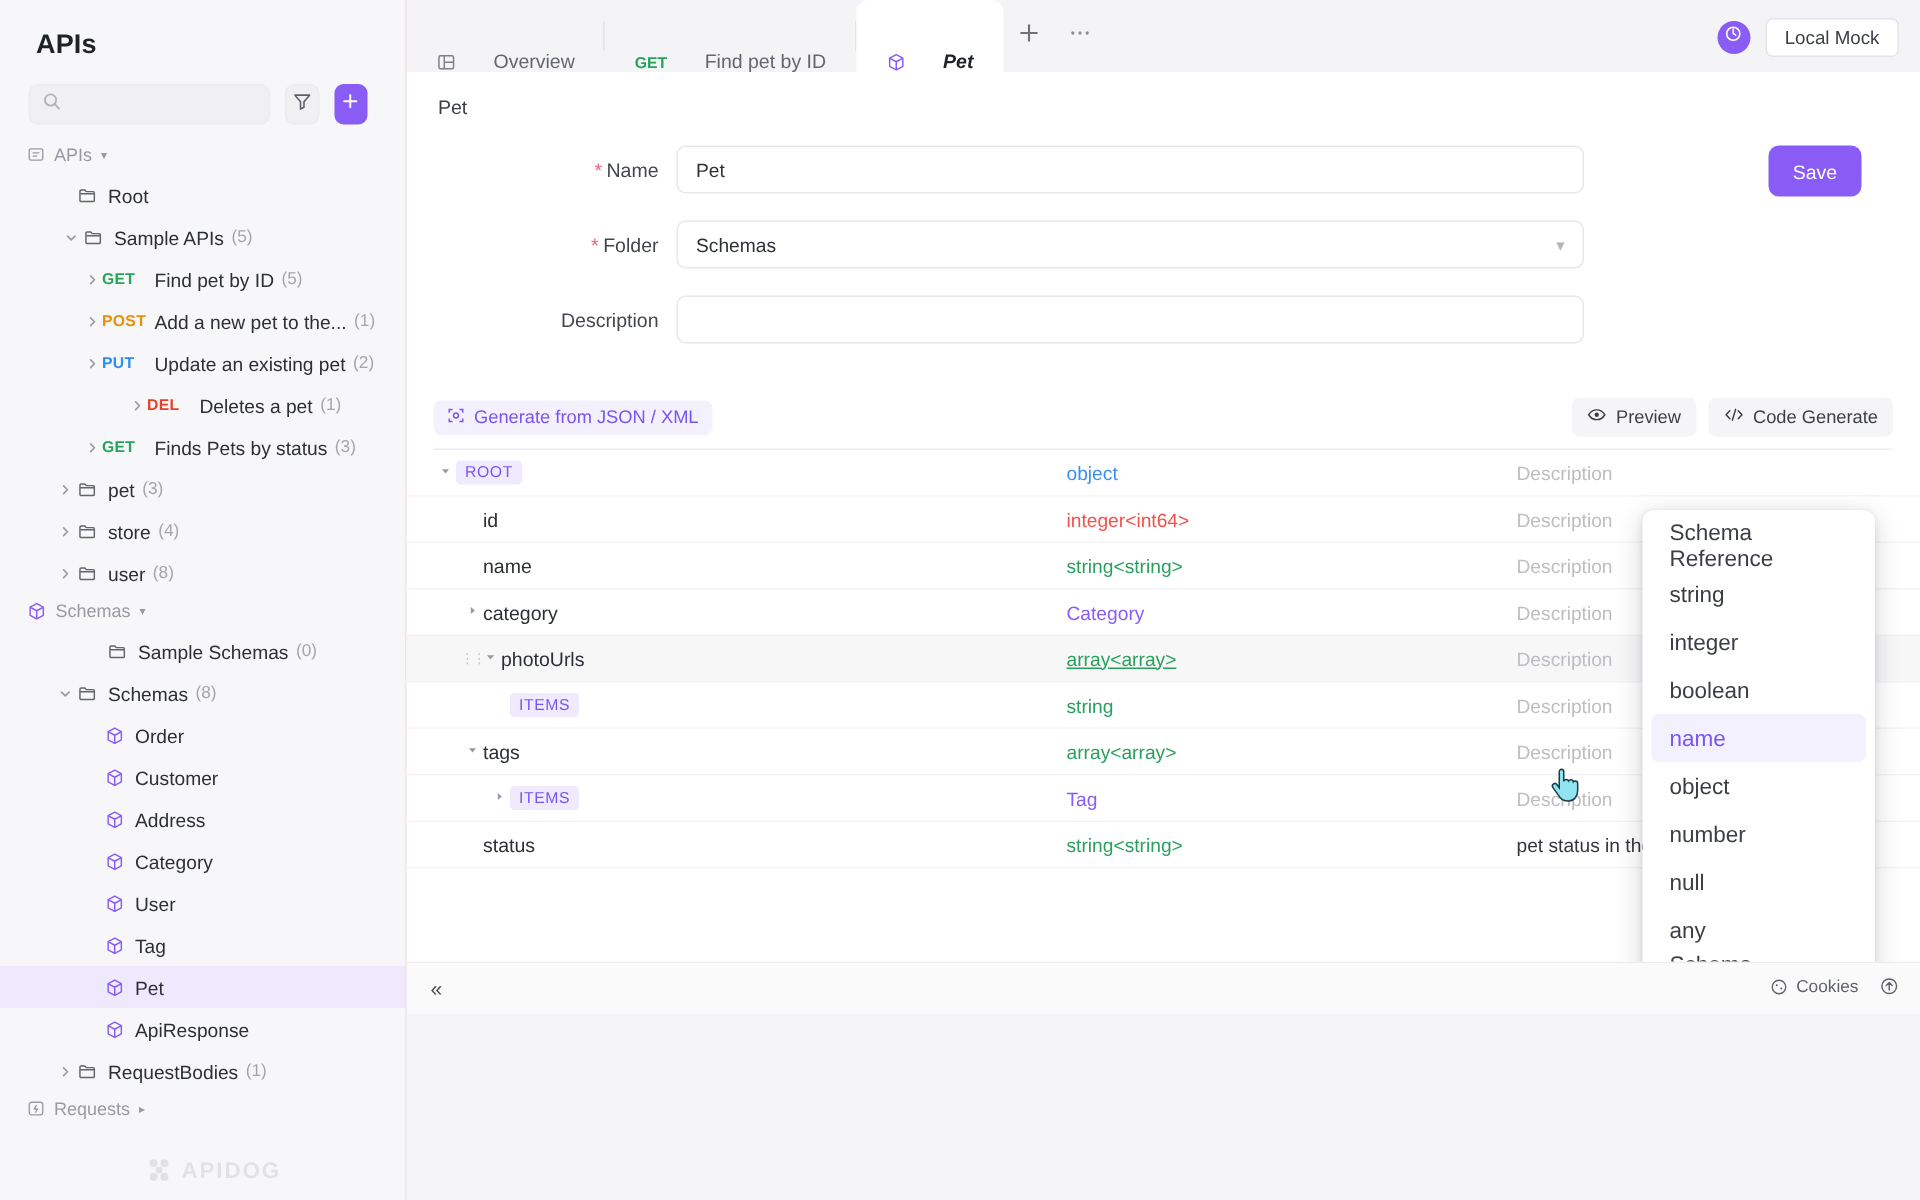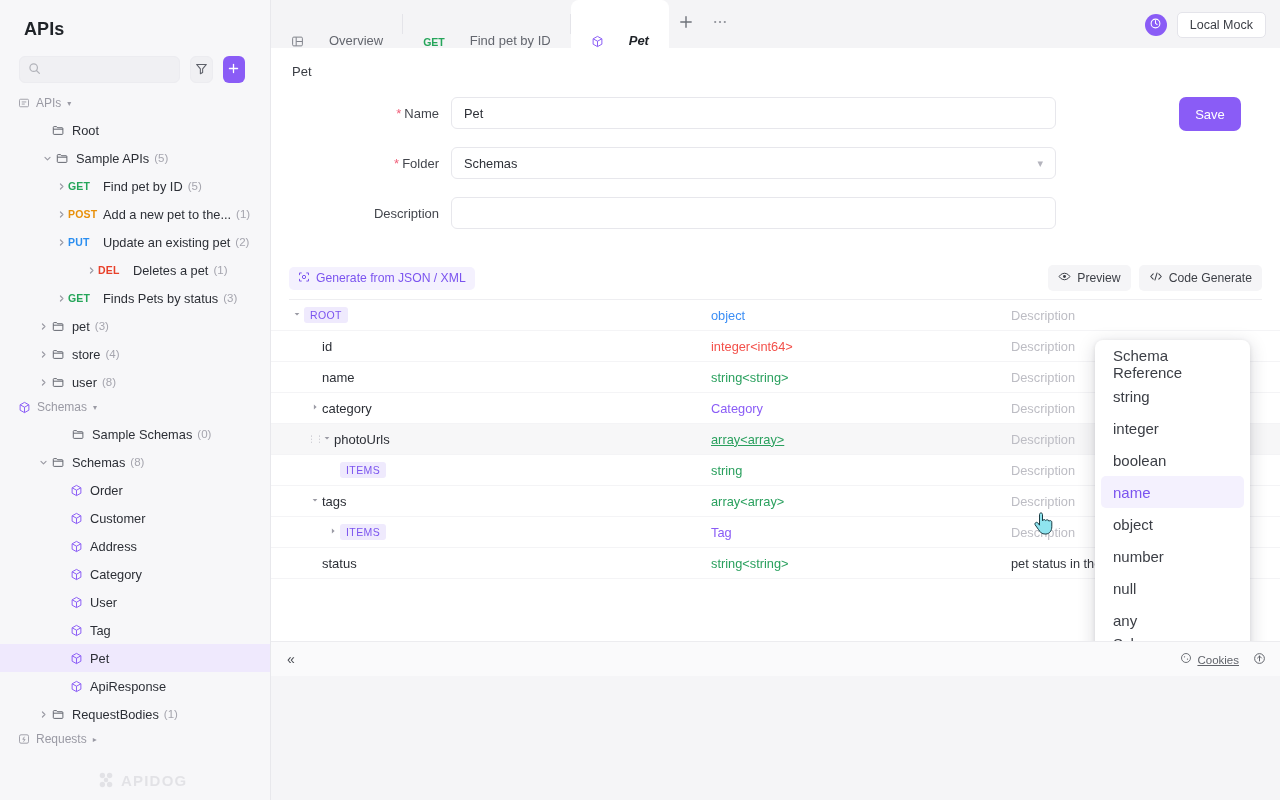--- a/index.html
+++ b/index.html
@@ -251,21 +251,21 @@
 
   .botbar {
     height: 35px; flex: 0 0 35px;
     background: #fafafb; border-top: 1px solid #ececef;
     display: flex; align-items: center;
     padding: 0 14px 0 16px;
     font-size: 11.5px; color: #60636a;
   }
   .bb-left { color: #4a4d54; font-size: 14px; cursor: pointer; }
   .bb-right { margin-left: auto; display: flex; align-items: center; gap: 14px; }
-  .bb-item { display: flex; align-items: flex-end; gap: 5px; cursor: pointer; text-decoration: underline; }
+  .bb-item { display: flex; align-items: flex-start; gap: 5px; cursor: pointer; }
 </style>
 </head>
 <body>
 
 <div id="app">
 
   <aside class="sidebar">
     <div class="sidebar-title">APIs</div>
 
     <div class="search-row">

